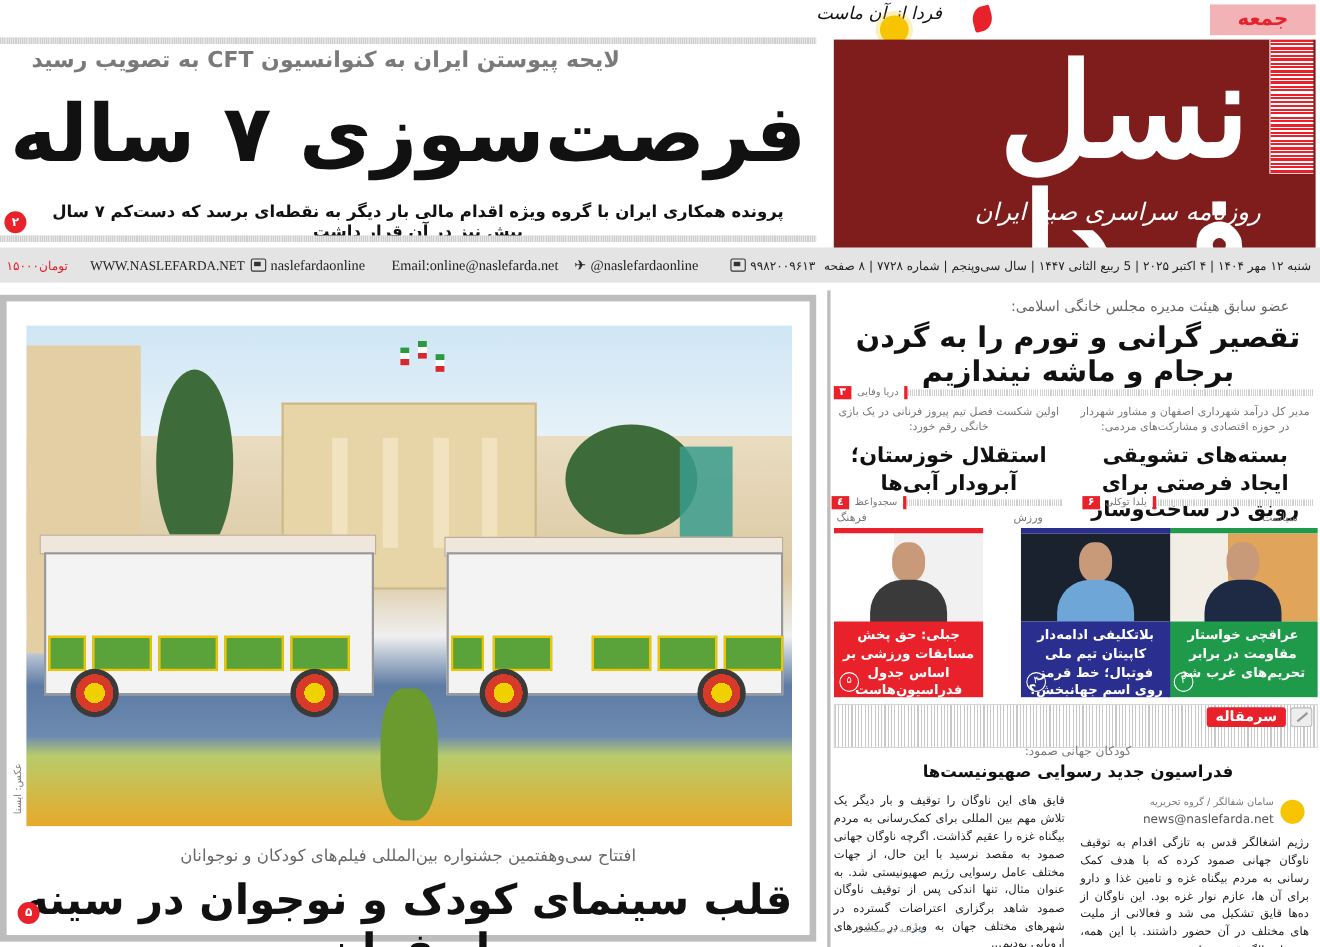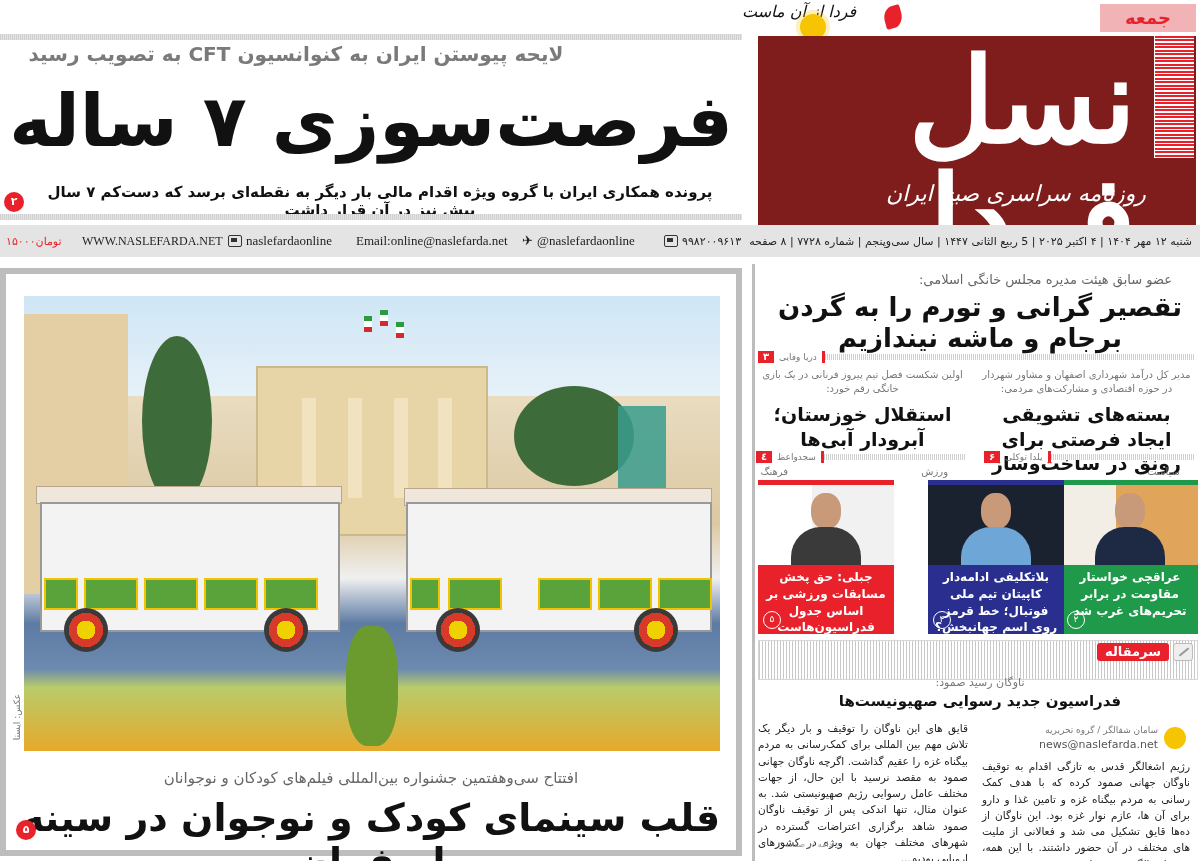--- a/index.html
+++ b/index.html
@@ -239,21 +239,21 @@
     <div class="txt" style="background:#e8212a">
       <span>جبلی: حق پخش مسابقات ورزشی بر اساس جدول فدراسیون‌هاست</span>
       <span class="pg">۵</span>
     </div>
   </div>
 
   <div class="editorial-bar">
     <span class="pen-icon"></span>
     <span class="editorial-tag">سرمقاله</span>
   </div>
-  <div class="ed-kicker">ناوگان رسید صمود:</div>
+  <div class="ed-kicker">کودکان جهانی صمود:</div>
   <div class="ed-headline">فدراسیون جدید رسوایی صهیونیست‌ها</div>
   <div class="author-icon"></div>
   <div class="author">سامان شفالگر / گروه تحریریه</div>
   <div class="author-email">news@naslefarda.net</div>
   <div class="body-text" style="right:10px;">رژیم اشغالگر قدس به تازگی اقدام به توقیف ناوگان جهانی صمود کرده که با هدف کمک رسانی به مردم بیگناه غزه و تامین غذا و دارو برای آن ها، عازم نوار غزه بود. این ناوگان از ده‌ها قایق تشکیل می شد و فعالانی از ملیت های مختلف در آن حضور داشتند. با این همه، رژیم اشغالگر قدس تمامی</div>
   <div class="body-text2" style="right:232px;">قایق های این ناوگان را توقیف و بار دیگر یک تلاش مهم بین المللی برای کمک‌رسانی به مردم بیگناه غزه را عقیم گذاشت. اگرچه ناوگان جهانی صمود به مقصد نرسید با این حال، از جهات مختلف عامل رسوایی رژیم صهیونیستی شد. به عنوان مثال، تنها اندکی پس از توقیف ناوگان صمود شاهد برگزاری اعتراضات گسترده در شهرهای مختلف جهان به ویژه در کشورهای اروپایی بودیم...</div>
   <div class="cont">ادامه در صفحه ۲</div>
 </div>
 
 </body></html>

